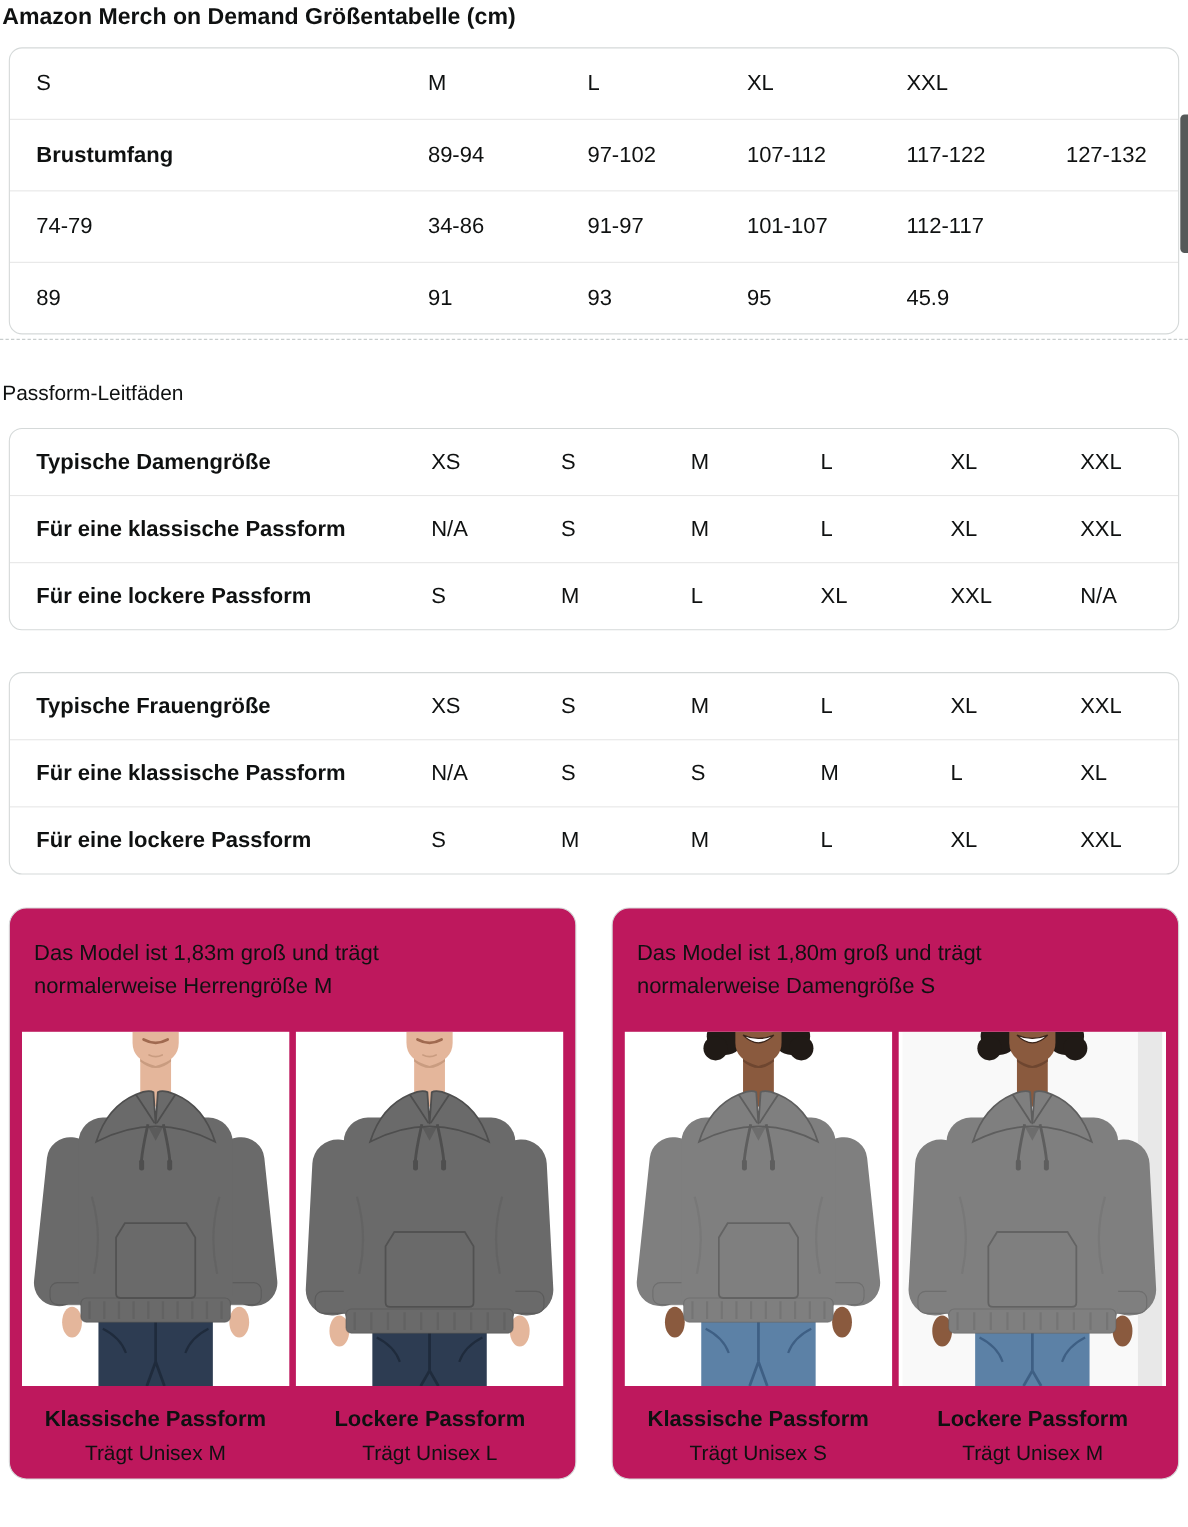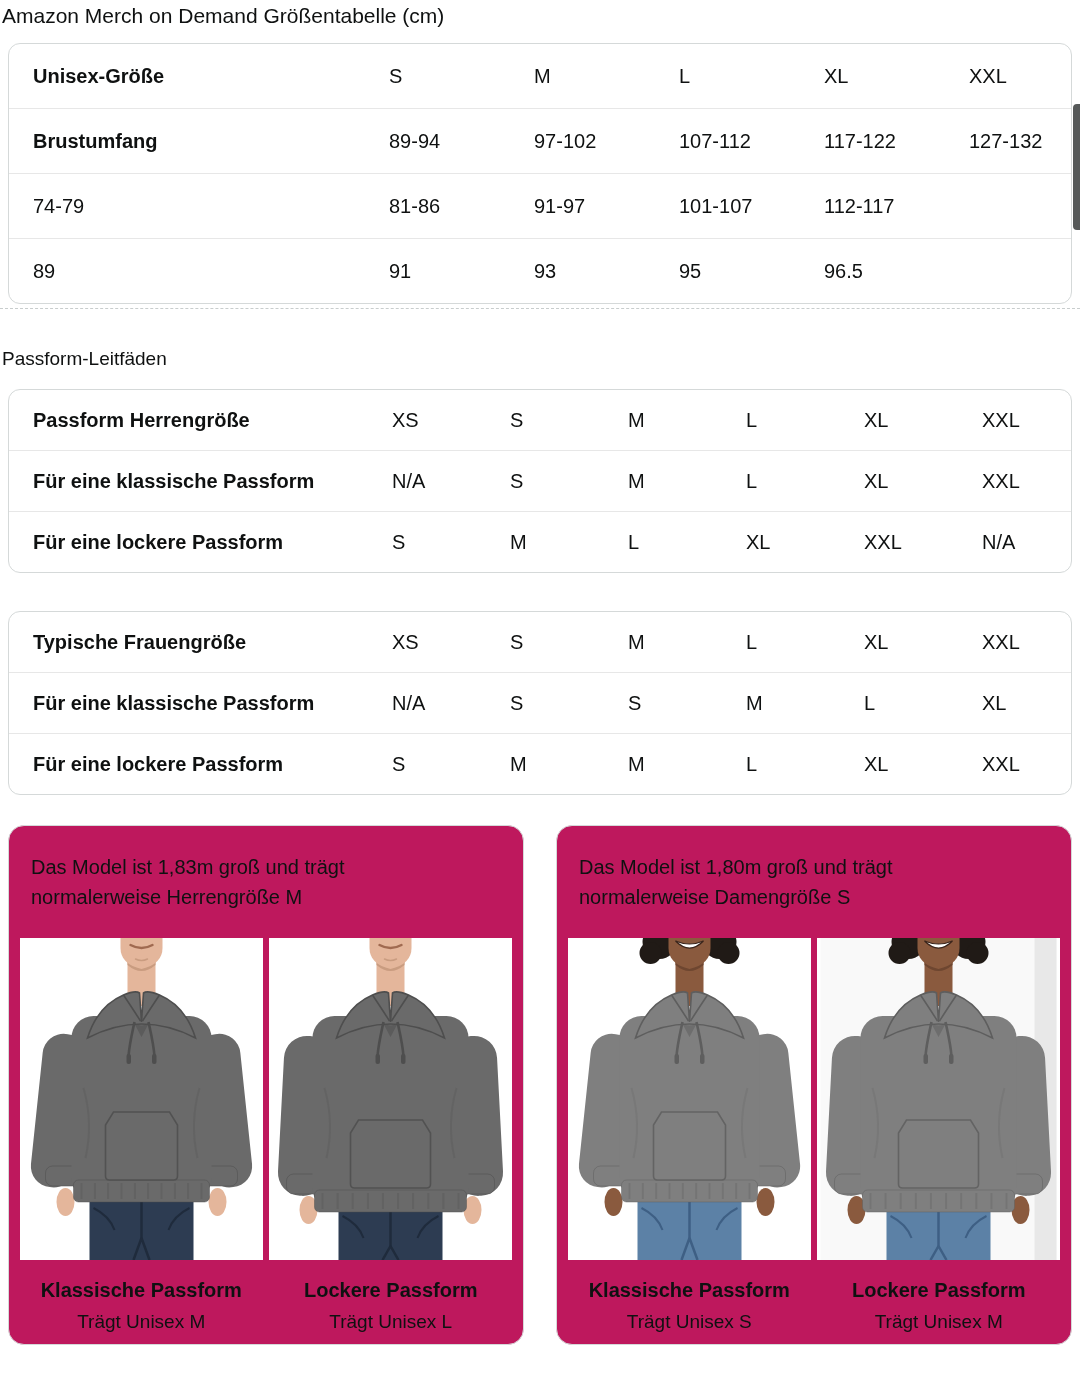--- a/index.html
+++ b/index.html
@@ -1,21 +1,21 @@
 <!DOCTYPE html>
 <html><head>
 <meta charset="utf-8">
 <style>
   html,body{margin:0;padding:0}
   body{
     width:1080px;height:1388px;background:#fff;position:relative;overflow:hidden;
     font-family:"Liberation Sans","DejaVu Sans",sans-serif;
     color:var(--text,#0f1111);
   }
-  .title{margin:3px 0 0 2px;font-size:21px;line-height:26px;font-weight:400}
+  .title{margin:3px 0 0 2px;font-size:21px;line-height:26px;font-weight:700}
   .sc-table{margin:14px 8px 0;border:1px solid var(--border,#d5d9d9);border-radius:12px;overflow:hidden;background:#fff}
   .t-row{display:grid;align-items:center;padding-left:24px;font-size:20px}
   .cols5 .t-row{grid-template-columns:356px 145px 145px 145px 145px auto;height:64px}
   .cols6 .t-row{grid-template-columns:359px 118px 118px 118px 118px 118px auto;height:60px}
   .t-row + .t-row{border-top:1px solid var(--divider,#e7e7e7)}
   .t-label{font-weight:bold;padding-right:8px}
   .t-val{font-weight:400}
   .dashed{margin-top:4px;border-top:1px dashed #c8cdcd;height:0}
   .note{margin:8px 0 0 2px;font-size:19px;line-height:24px}
   .heading{margin:36px 0 0 2px;font-size:19px;line-height:28px;font-weight:400}
@@ -36,59 +36,58 @@
 </style>
 </head>
 <body style="--text: #0f1111; --border: #d5d9d9; --divider: #e7e7e7; --scroll: #565959;">
 
 <div>
 
   <div class="title">Amazon Merch on Demand Größentabelle (cm)</div>
 
   <div class="sc-table cols5">
       <div class="t-row t-header">
-        <div class="t-label">Unisex-Größe</div>
         <div class="t-val">S</div>
         <div class="t-val">M</div>
         <div class="t-val">L</div>
         <div class="t-val">XL</div>
         <div class="t-val">XXL</div>
       </div>
       <div class="t-row">
         <div class="t-label">Brustumfang</div>
         <div class="t-val">89-94</div>
         <div class="t-val">97-102</div>
         <div class="t-val">107-112</div>
         <div class="t-val">117-122</div>
         <div class="t-val">127-132</div>
       </div>
       <div class="t-row">
         <div class="t-val">74-79</div>
-        <div class="t-val">81-86</div>
+        <div class="t-val">34-86</div>
         <div class="t-val">91-97</div>
         <div class="t-val">101-107</div>
         <div class="t-val">112-117</div>
       </div>
       <div class="t-row">
         <div class="t-val">89</div>
         <div class="t-val">91</div>
         <div class="t-val">93</div>
         <div class="t-val">95</div>
-        <div class="t-val">96.5</div>
+        <div class="t-val">45.9</div>
       </div>
     </div>
   <div class="scrollbar"></div>
 
   <div class="dashed"></div>
 
   <div class="heading">Passform-Leitfäden</div>
 
   <div class="sc-table cols6 mt16">
       <div class="t-row t-header">
-        <div class="t-label">Passform Herrengröße</div>
+        <div class="t-label">Typische Damengröße</div>
         <div class="t-val">XS</div>
         <div class="t-val">S</div>
         <div class="t-val">M</div>
         <div class="t-val">L</div>
         <div class="t-val">XL</div>
         <div class="t-val">XXL</div>
       </div>
       <div class="t-row">
         <div class="t-label">Für eine klassische Passform</div>
         <div class="t-val">N/A</div>

